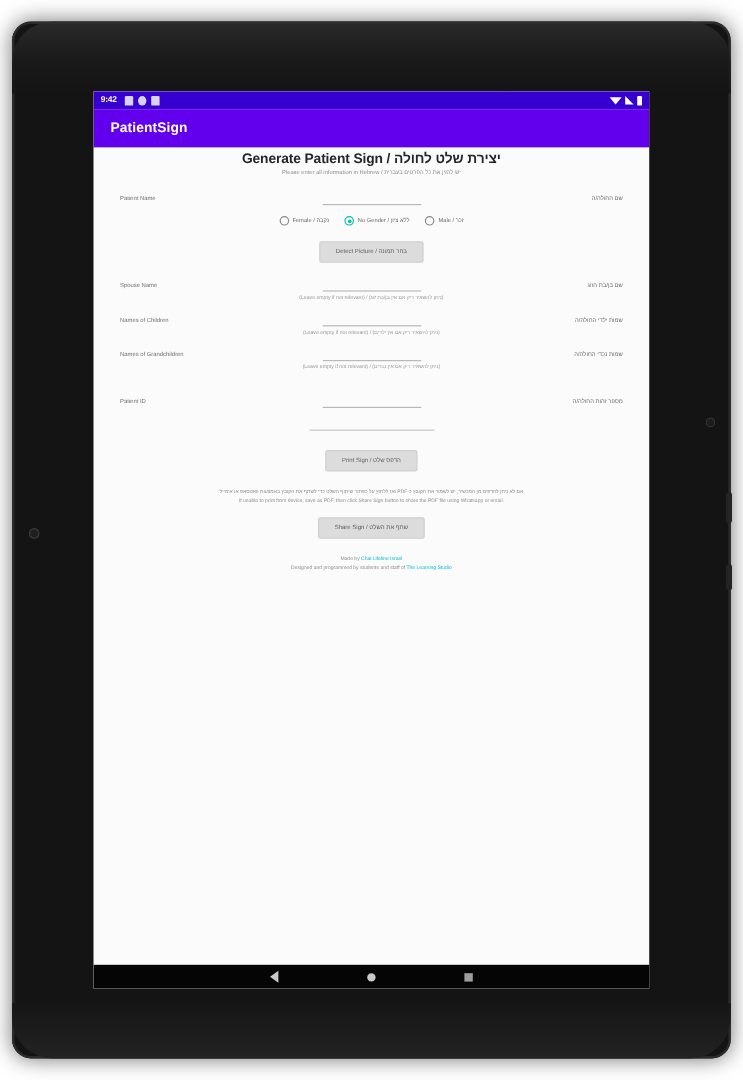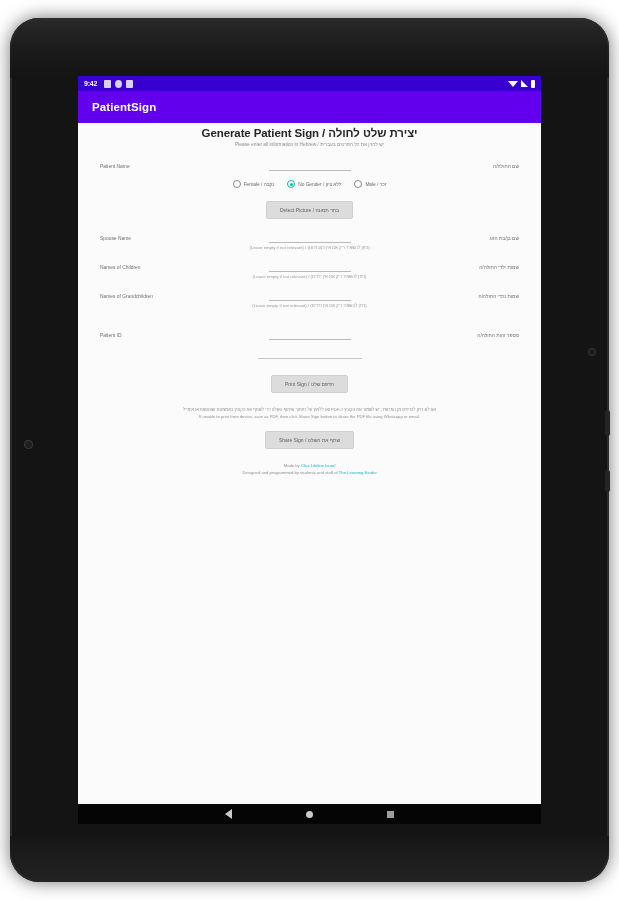--- a/index.html
+++ b/index.html
@@ -1,21 +1,21 @@
 <!DOCTYPE html>
 <html><head>
 <meta charset="utf-8">
 <style>
   html,body{margin:0;padding:0;background:#ffffff;}
   body{width:619px;height:900px;overflow:hidden;font-family:"Liberation Sans",sans-serif;}
 
   
   #device-frame{
     position:absolute;left:10px;top:18px;width:599px;height:864px;
-    background:#141414;border-radius:29px;
+    background:#141414;border-radius:16px;
     box-shadow:inset 0 0 0 2px #2b2b2b, 0 0 18px rgba(0,0,0,.55);
   }
   #bezel-highlight{
     position:absolute;left:0;top:0;right:0;height:60px;border-radius:34px 34px 0 0;
     background:linear-gradient(180deg,#2e2e2e 0%,#1b1b1b 55%,#141414 100%);
     opacity:.85;
   }
   #bezel-bottom{
     position:absolute;left:0;bottom:0;right:0;height:46px;border-radius:0 0 34px 34px;
     background:linear-gradient(0deg,#232323 0%,#161616 100%);

